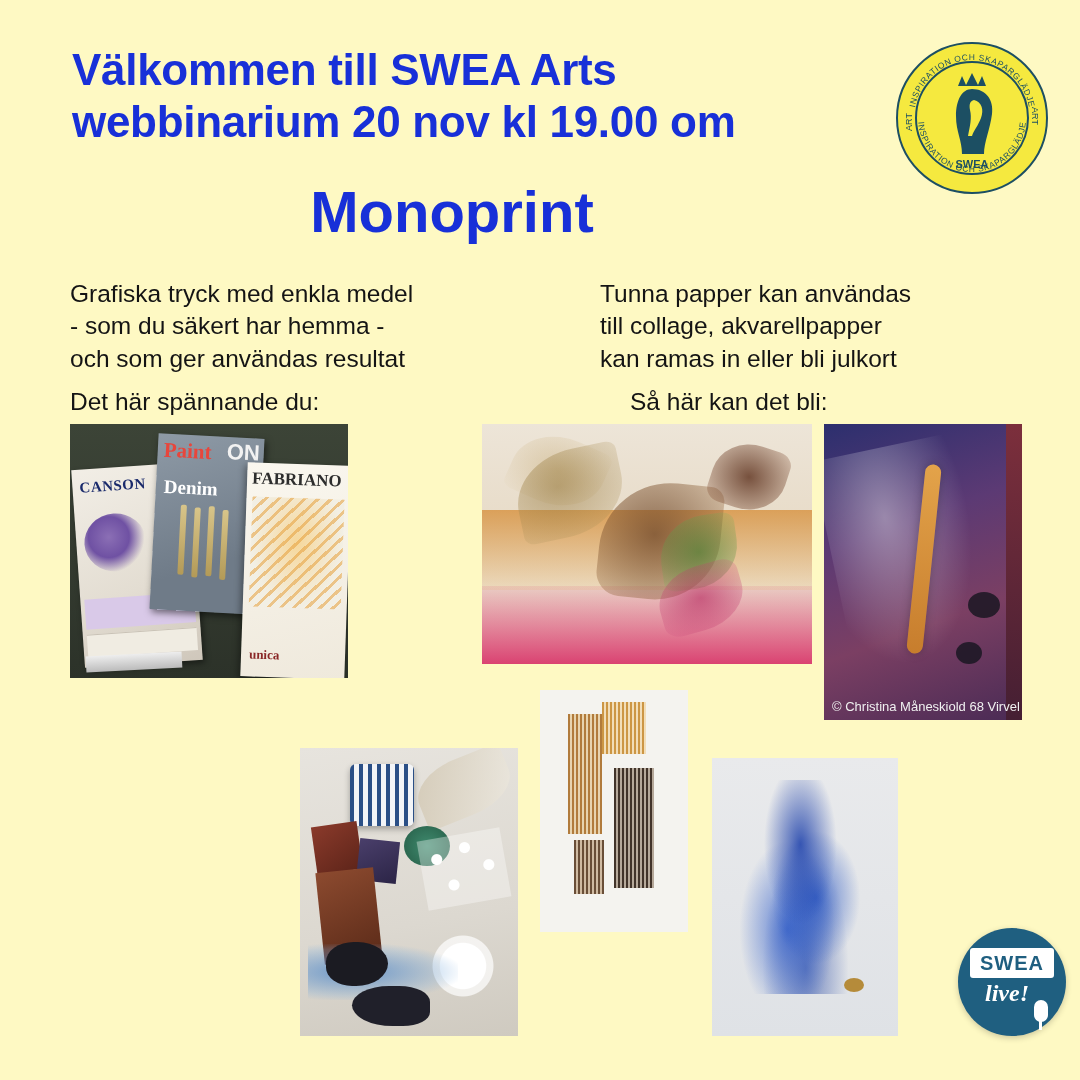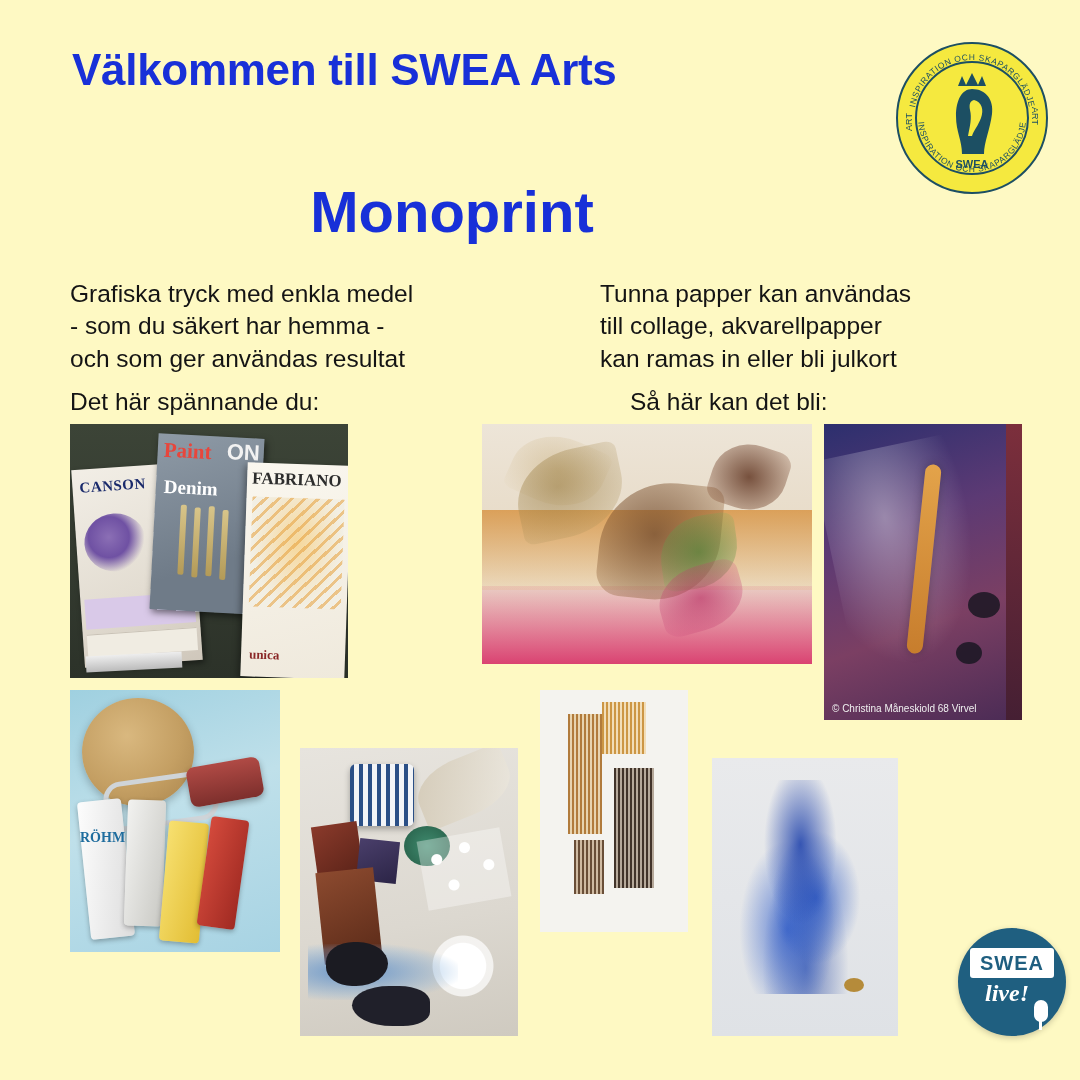--- a/index.html
+++ b/index.html
@@ -365,21 +365,21 @@
   #photo-blueprint .dot {
     position:absolute; border-radius:50%; background: rgba(20,20,30,.8);
   }
   #photo-blueprint .d1 { right:22px; top:168px; width:32px; height:26px; }
   #photo-blueprint .d2 { right:40px; bottom:56px; width:26px; height:22px; }
   #photo-blueprint .edge-red {
     position:absolute; right:0; top:0; width:16px; height:100%;
     background: linear-gradient(180deg,#7c2f3c,#451f33);
   }
   #photo-blueprint .cap {
-    color:#f0f0f0; font-size:10px; left:8px; bottom:6px;
+    color:#f0f0f0; font-size:13px; left:8px; bottom:6px;
   }
 
   
   #photo-abstract {
     left: 540px; top: 690px; width: 148px; height: 242px;
     background: #f4f3ef;
   }
   #photo-abstract .b {
     position:absolute;
     background: repeating-linear-gradient(90deg, rgba(60,40,25,.85) 0 2px, rgba(150,120,80,.5) 2px 4px);
@@ -445,20 +445,21 @@
     background:#ffffff;
   }
 </style>
 </head>
 <body>
 
 <div class="poster">
 
   <div class="headline">
     <span>Välkommen till SWEA Arts</span>
+    <span class="line2">webbinarium 20 nov kl 19.00 om</span>
   </div>
 
   <div class="monoprint">Monoprint</div>
 
   <div class="swea-logo">
     <div class="ring"></div>
     <div class="inner-ring"></div>
     <svg viewBox="0 0 152 152" width="152" height="152">
       <defs>
         <path id="arcTop" d="M 18,76 A 58,58 0 0 1 134,76"></path>
@@ -509,30 +510,20 @@
       </div>
     </div>
     <div class="pad-fabriano">
       <div class="ft">FABRIANO</div>
       <div class="art"></div>
       <div class="fb">unica</div>
     </div>
     <div class="knife"></div>
   </div>
 
-  <div class="photo" id="photo-roller">
-    <div class="sponge"></div>
-    <div class="brayer-handle"></div>
-    <div class="brayer-roll"></div>
-    <div class="tube t-white"></div>
-    <div class="tube t-grey"></div>
-    <div class="tube t-yellow"></div>
-    <div class="tube t-red"></div>
-    <div class="rohm">RÖHM</div>
-  </div>
 
   <div class="photo" id="photo-tools">
     <div class="cup"></div>
     <div class="feather"></div>
     <div class="block-a"></div>
     <div class="block-b"></div>
     <div class="stamp-round"></div>
     <div class="block-long"></div>
     <div class="lace"></div>
     <div class="doily"></div>

